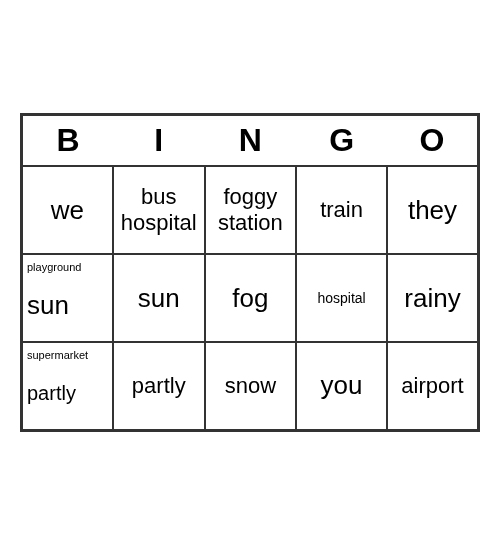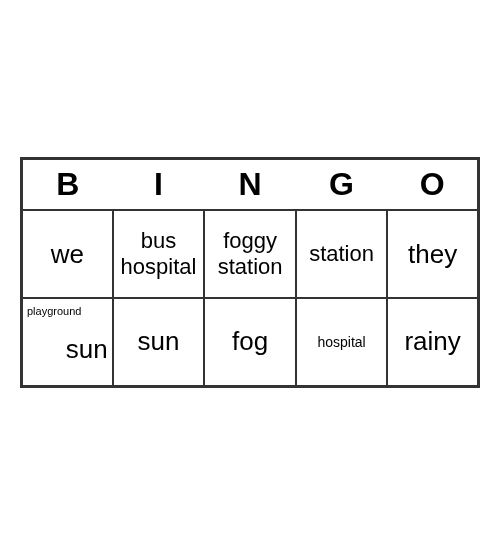--- a/index.html
+++ b/index.html
@@ -54,21 +54,21 @@
     }
 
     .cell-small {
       font-size: 14px;
       margin-top: 46px;
     }
 
     .cell-mixed {
       display: flex;
       flex-direction: column;
-      align-items: flex-end;
+      align-items: flex-start;
       justify-content: flex-start;
       height: 100%;
     }
 
     .cell-mixed .top-small {
       font-size: 11px;
       align-self: flex-start;
       line-height: 1.2;
       padding-top: 2px;
     }
@@ -102,21 +102,21 @@
       <td>
         <span class="cell-large">we</span>
       </td>
       <td>
         <span class="cell-medium">bus hospital</span>
       </td>
       <td>
         <span class="cell-medium">foggy station</span>
       </td>
       <td>
-        <span class="cell-medium">station</span>
+        <span class="cell-medium">train</span>
       </td>
       <td>
         <span class="cell-large">they</span>
       </td>
     </tr>
 
     <tr>
       <td>
         <div class="cell-mixed">
           <span class="top-small">playground</span>
@@ -131,15 +131,35 @@
       </td>
       <td>
         <span class="cell-small">hospital</span>
       </td>
       <td>
         <span class="cell-large">rainy</span>
       </td>
     </tr>
 
 
+    <tr>
+      <td>
+        <div class="cell-mixed">
+          <span class="top-small">supermarket</span>
+          <span class="bottom-large" style="font-size:20px;">partly</span>
+        </div>
+      </td>
+      <td>
+        <span class="cell-medium">partly</span>
+      </td>
+      <td>
+        <span class="cell-medium">snow</span>
+      </td>
+      <td>
+        <span class="cell-large">you</span>
+      </td>
+      <td>
+        <span class="cell-medium">airport</span>
+      </td>
+    </tr>
 
   </tbody>
 </table>
 
 </body></html>

